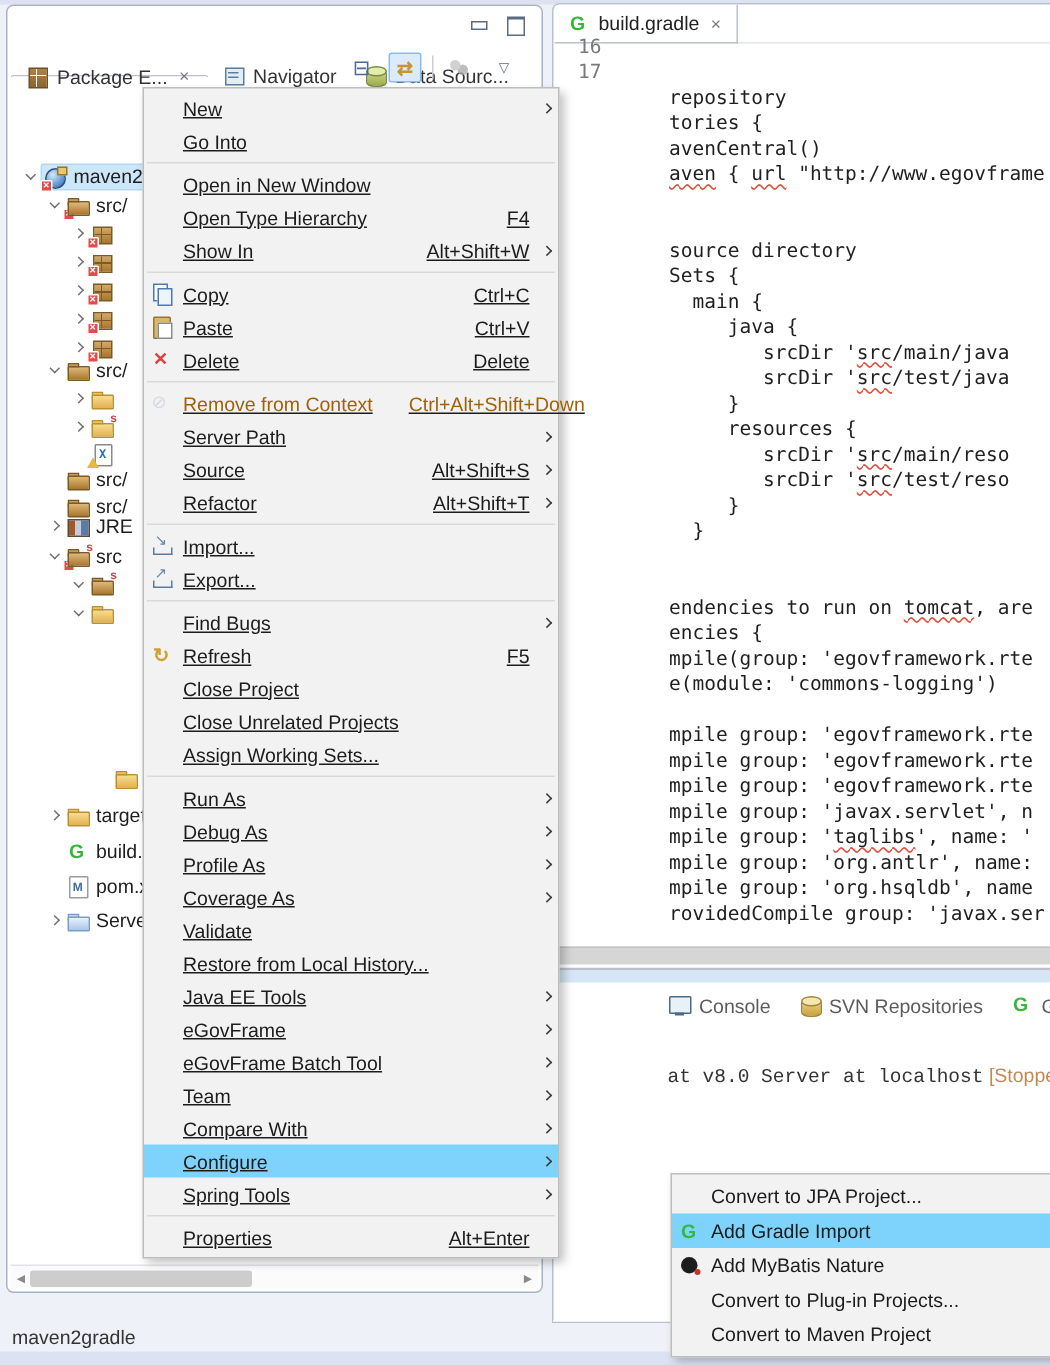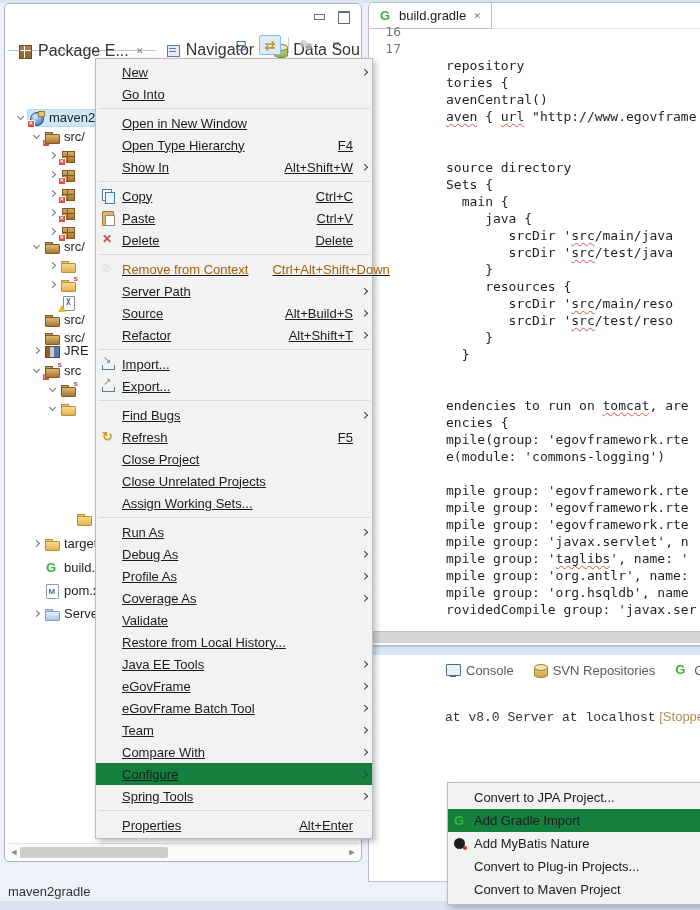--- a/index.html
+++ b/index.html
@@ -6,21 +6,21 @@
   html,body { width:700px; height:910px; }
   body { font-family:"Liberation Sans", sans-serif; background:#eef1f8; position:relative; overflow:hidden; }
   .app { position:relative; width:700px; height:910px; overflow:hidden; }
   .topstrip { position:absolute; left:0; top:0; width:700px; height:3px; background:#dde2f0; }
   .winstrip { position:absolute; left:0; top:901px; width:700px; height:9px; background:#dbe3f3; }
 
   
   .pane-left { position:absolute; left:4px; top:3px; width:358px; height:859px;
     background:#fff; border:1px solid #a9b2c8; border-radius:5px; overflow:hidden; }
   .view-tabs { position:absolute; left:2px; top:0; height:27px; display:flex; align-items:stretch; }
-  .tab { display:flex; align-items:center; gap:5px; padding:0 9px; font-size:16px; color:#333; white-space:nowrap;margin-top:46px; }
+  .tab { display:flex; align-items:center; gap:5px; padding:0 9px; font-size:13px; color:#333; white-space:nowrap;margin-top:46px; }
   .tab.active { background:#fff; border:1px solid #b9c0d0; border-bottom-color:#fff; border-radius:4px 4px 0 0; }
   .winbtns { position:absolute; right:12px; top:6px; display:flex; gap:12px; }
   .wbtn { width:12px; height:12px; position:relative; display:inline-block; }
   .w-min::before { content:""; position:absolute; left:1px; top:4px; width:9px; height:4px; border:1px solid #5a6b85; }
   .w-max::before { content:""; position:absolute; left:1px; top:1px; width:10px; height:10px; border:1px solid #5a6b85; border-top-width:2px; }
   .view-toolbar { position:absolute; top:29px; right:14px; height:24px; display:flex; align-items:center; gap:7px; }
   .tbtn { position:relative; display:flex; align-items:center; justify-content:center; width:22px; height:20px; }
   .t-collapse::before { content:"⊟"; color:#4a6b92; font-size:14px; }
   .t-link { background:#dcebfb; border:1px solid #8abbea; border-radius:2px; }
   .t-link::before { content:"⇄"; color:#c9932f; font-weight:bold; font-size:13px; }
@@ -134,21 +134,21 @@
     padding:2px 0; font-size:13px; color:#1c1c1c; z-index:10; }
   #context-menu { left:95px; top:58px; width:278px;text-decoration:underline; }
   #sub-menu { left:447px; top:782px; width:268px; z-index:11; padding:3px 0; }
   .mi { height:22px; display:flex; align-items:center; padding:0 6px 0 4px; }
   #sub-menu .mi { height:23px; }
   .mi .mic { width:16px; flex:none; display:flex; justify-content:center; }
   .mi .lbl { margin-left:6px; white-space:nowrap; }
   .mi .sc { margin-left:auto; padding-left:24px; white-space:nowrap; }
   .mi .subw { width:13px; flex:none; display:flex; justify-content:flex-end; align-items:center; }
   .mi .subw .chev { border-color:#3c3c3c; width:4.5px; height:4.5px; }
-  .mi.hl { background:#15803d; }
+  .mi.hl { background:#7dd3fc; }
   .mi.dis .lbl, .mi.dis .sc { color:#a16207; }
   .mi.dis .ic { opacity:.45; }
   .msep { height:1px; background:#d9d9d9; margin:3px 2px; }
 
   
   .statusbar { position:absolute; left:8px; top:884px; font-size:13px; color:#333; }
 </style>
 </head>
 <body>
 
@@ -553,21 +553,21 @@
         <span class="mic"></span>
         <span class="lbl">Server Path</span>
         <span class="sc"></span>
         <span class="subw">
           <span class="chev right"></span>
         </span>
       </div>
       <div class="mi">
         <span class="mic"></span>
         <span class="lbl">Source</span>
-        <span class="sc">Alt+Build+S</span>
+        <span class="sc">Alt+Shift+S</span>
         <span class="subw">
           <span class="chev right"></span>
         </span>
       </div>
       <div class="mi">
         <span class="mic"></span>
         <span class="lbl">Refactor</span>
         <span class="sc">Alt+Shift+T</span>
         <span class="subw">
           <span class="chev right"></span>

